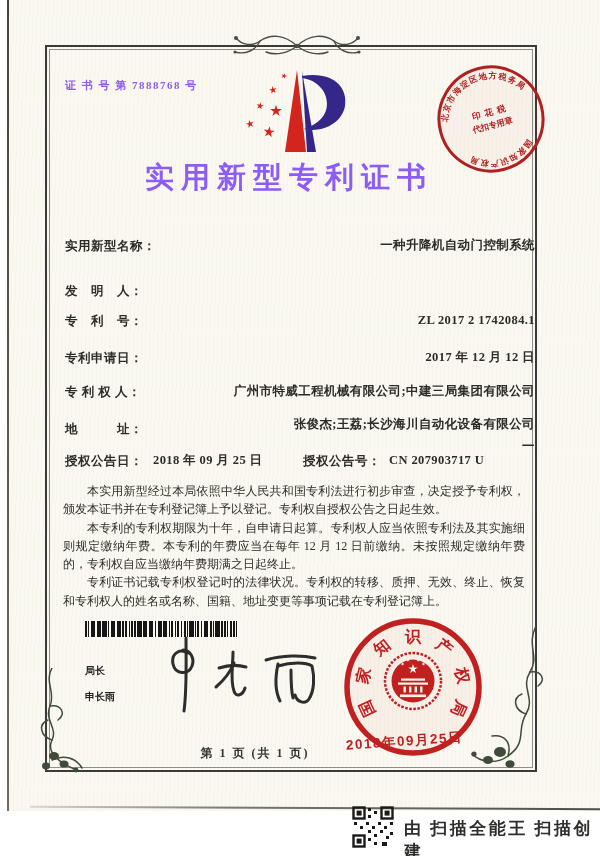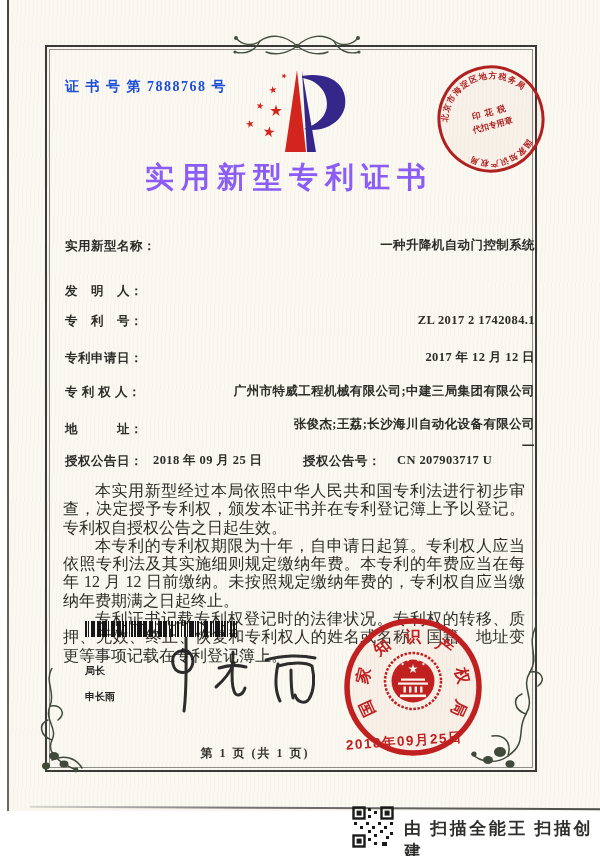--- a/index.html
+++ b/index.html
@@ -9,30 +9,30 @@
   
   .paper{left:9px;top:0;width:591px;height:811px;background:#faf8f0;
          background-image:repeating-linear-gradient(92deg,rgba(150,162,128,0.05) 0 1px,transparent 1px 4px);}
   .paper-edge-left{left:7px;top:0;width:2px;height:811px;background:linear-gradient(#444,#6b6b66);}
   .paper-edge-bottom{left:30px;top:807px;width:570px;height:2px;
          background:linear-gradient(90deg,rgba(120,120,115,.25),#777 35%,#4d4d4a);transform:rotate(.25deg);}
   
   .frame{left:45px;top:45px;width:488px;height:723px;border:2px solid #3a3a38;}
   .frame:before{content:"";position:absolute;inset:2px;border:1px solid #8f8f89;}
   
-  .certno{left:65px;top:78px;font-size:14px;letter-spacing:1.5px;font-weight:600;color:#1d4ed8;text-align:right;}
+  .certno{left:65px;top:78px;font-size:11px;letter-spacing:1.5px;font-weight:600;color:#8b5cf6;text-align:right;}
   .title{left:45px;top:158px;width:488px;text-align:center;font-size:29px;font-weight:bold;
          letter-spacing:7px;color:#8b5cf6;}
   .row{left:65px;width:470px;font-size:12.5px;font-weight:600;color:#2c2c28;display:flex;align-items:flex-start;}
   .row .lbl{flex:0 0 88px;letter-spacing:.5px;white-space:nowrap;}
   .row .val{flex:1;letter-spacing:.4px;line-height:15px;text-align:right;}
   .row .val .l2{margin-top:18px;}
   .grantcol2{position:absolute;left:238px;top:0;display:flex;white-space:nowrap;}
-  .grantcol2 .lbl{flex:0 0 auto;margin-right:16px;}
-  .paras{left:63px;top:482px;width:462px;font-size:16px;line-height:18.3px;
+  .grantcol2 .lbl{flex:0 0 auto;margin-right:8px;}
+  .paras{left:63px;top:482px;width:462px;font-size:12px;line-height:18.3px;
          text-align:justify;color:#2d2d29;font-weight:500;}
   .paras p{margin:0;text-indent:2em;}
   .barcode{left:85px;top:621px;width:152px;height:16px;
     background-image:repeating-linear-gradient(90deg,#161616 0 1.2px,transparent 1.2px 2.9px),
                      repeating-linear-gradient(90deg,#161616 0 2px,transparent 2px 6.6px),
                      repeating-linear-gradient(90deg,#161616 0 1px,transparent 1px 9.3px);}
   .director{left:85px;top:658px;font-size:10px;font-weight:700;line-height:26px;color:#222;}
   .footer{left:45px;top:745px;width:420px;text-align:center;font-size:12px;letter-spacing:2px;
           font-weight:600;color:#33332f;}
   .caption{left:404px;top:817px;font-size:17px;letter-spacing:2.5px;color:#2e2e2c;font-weight:600;}

